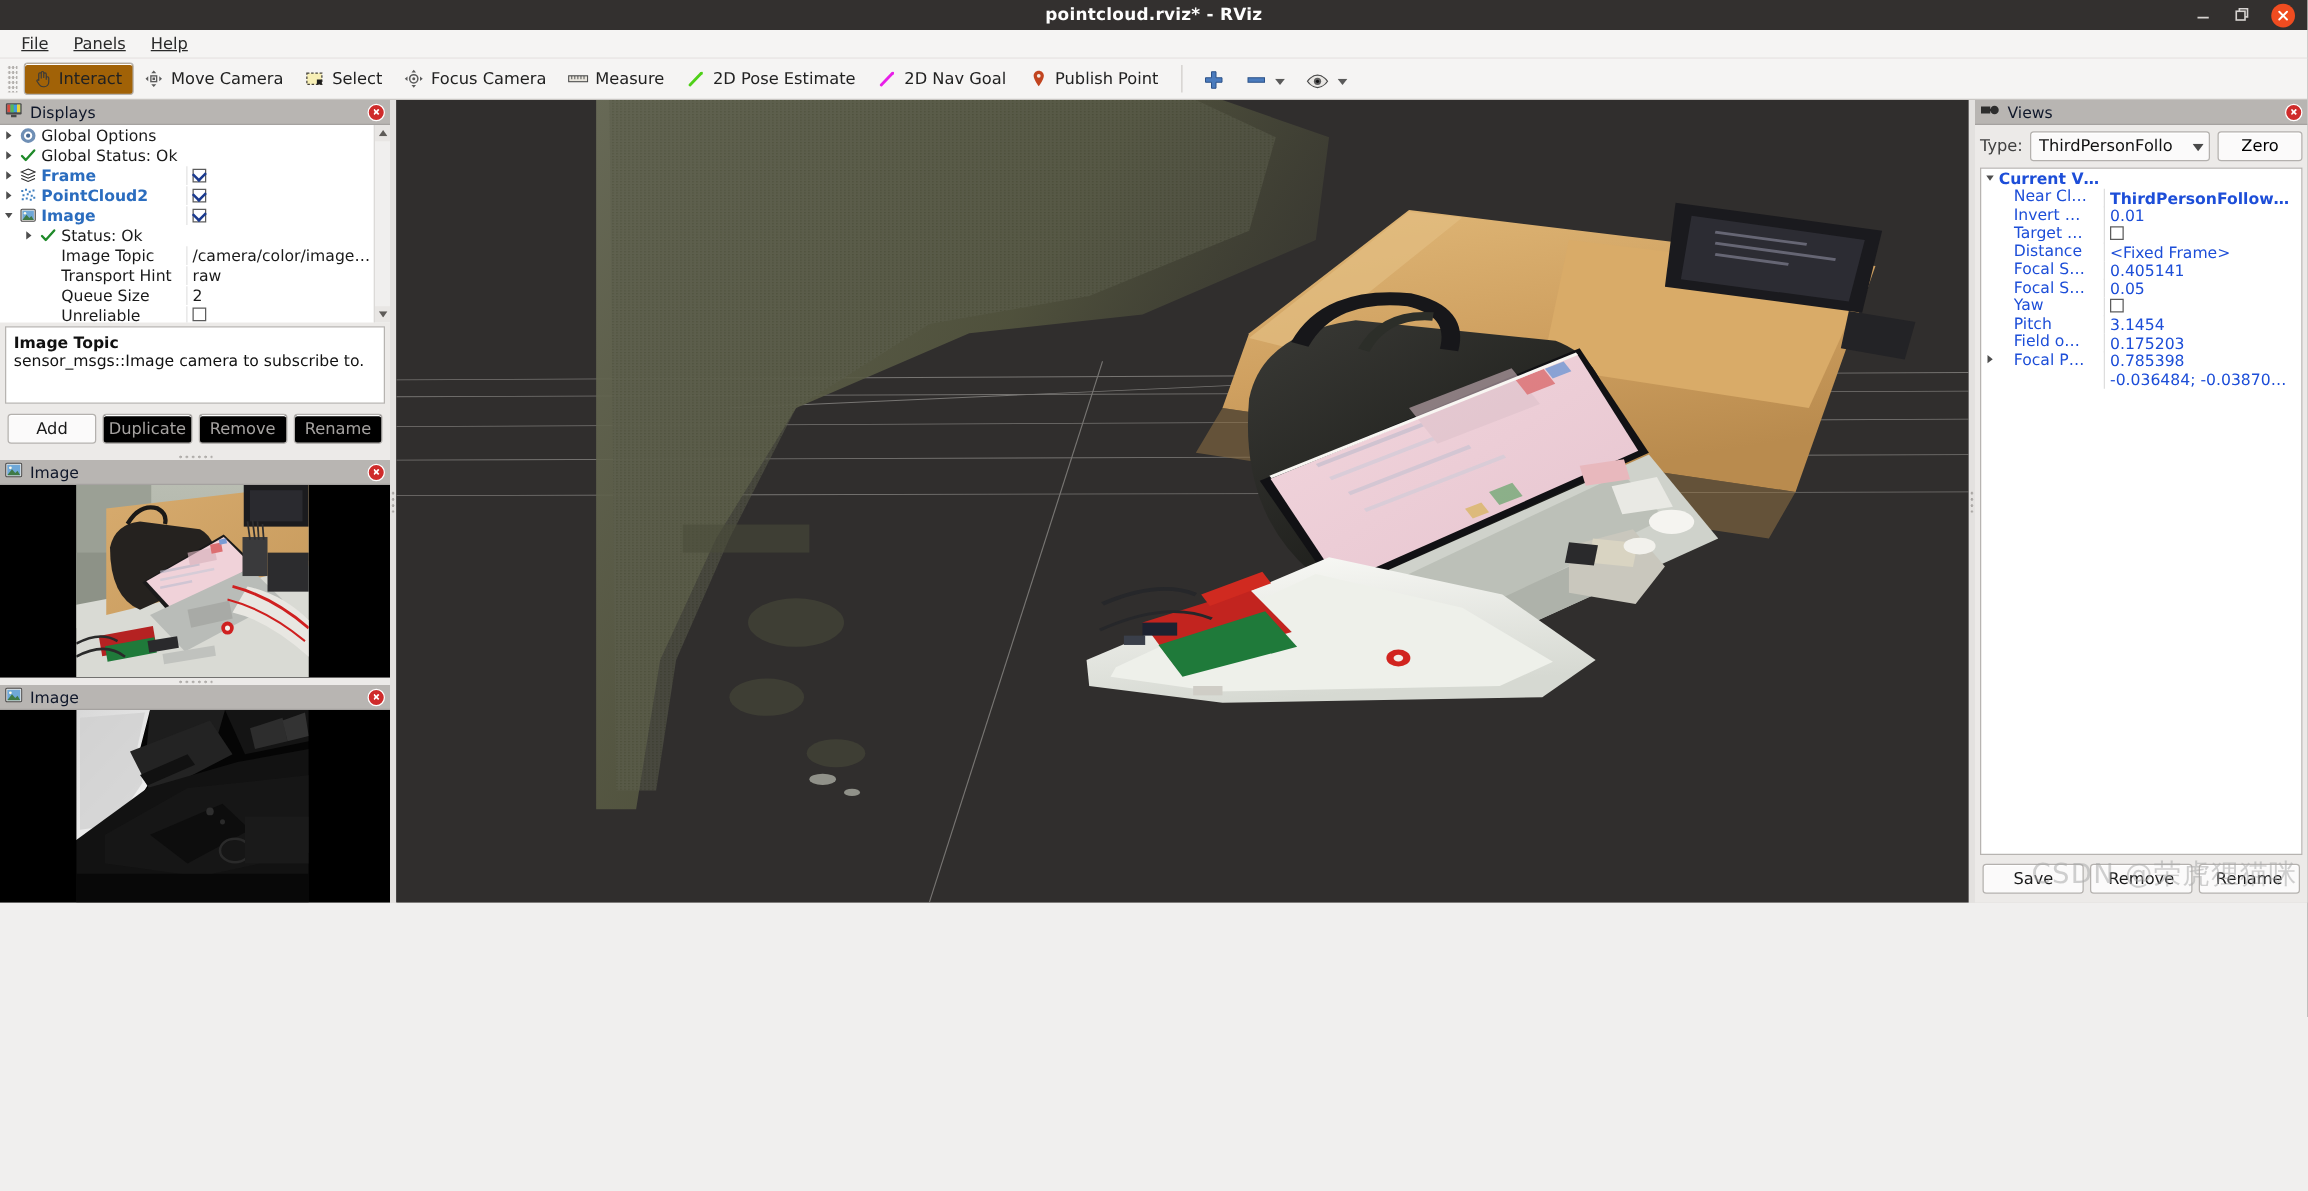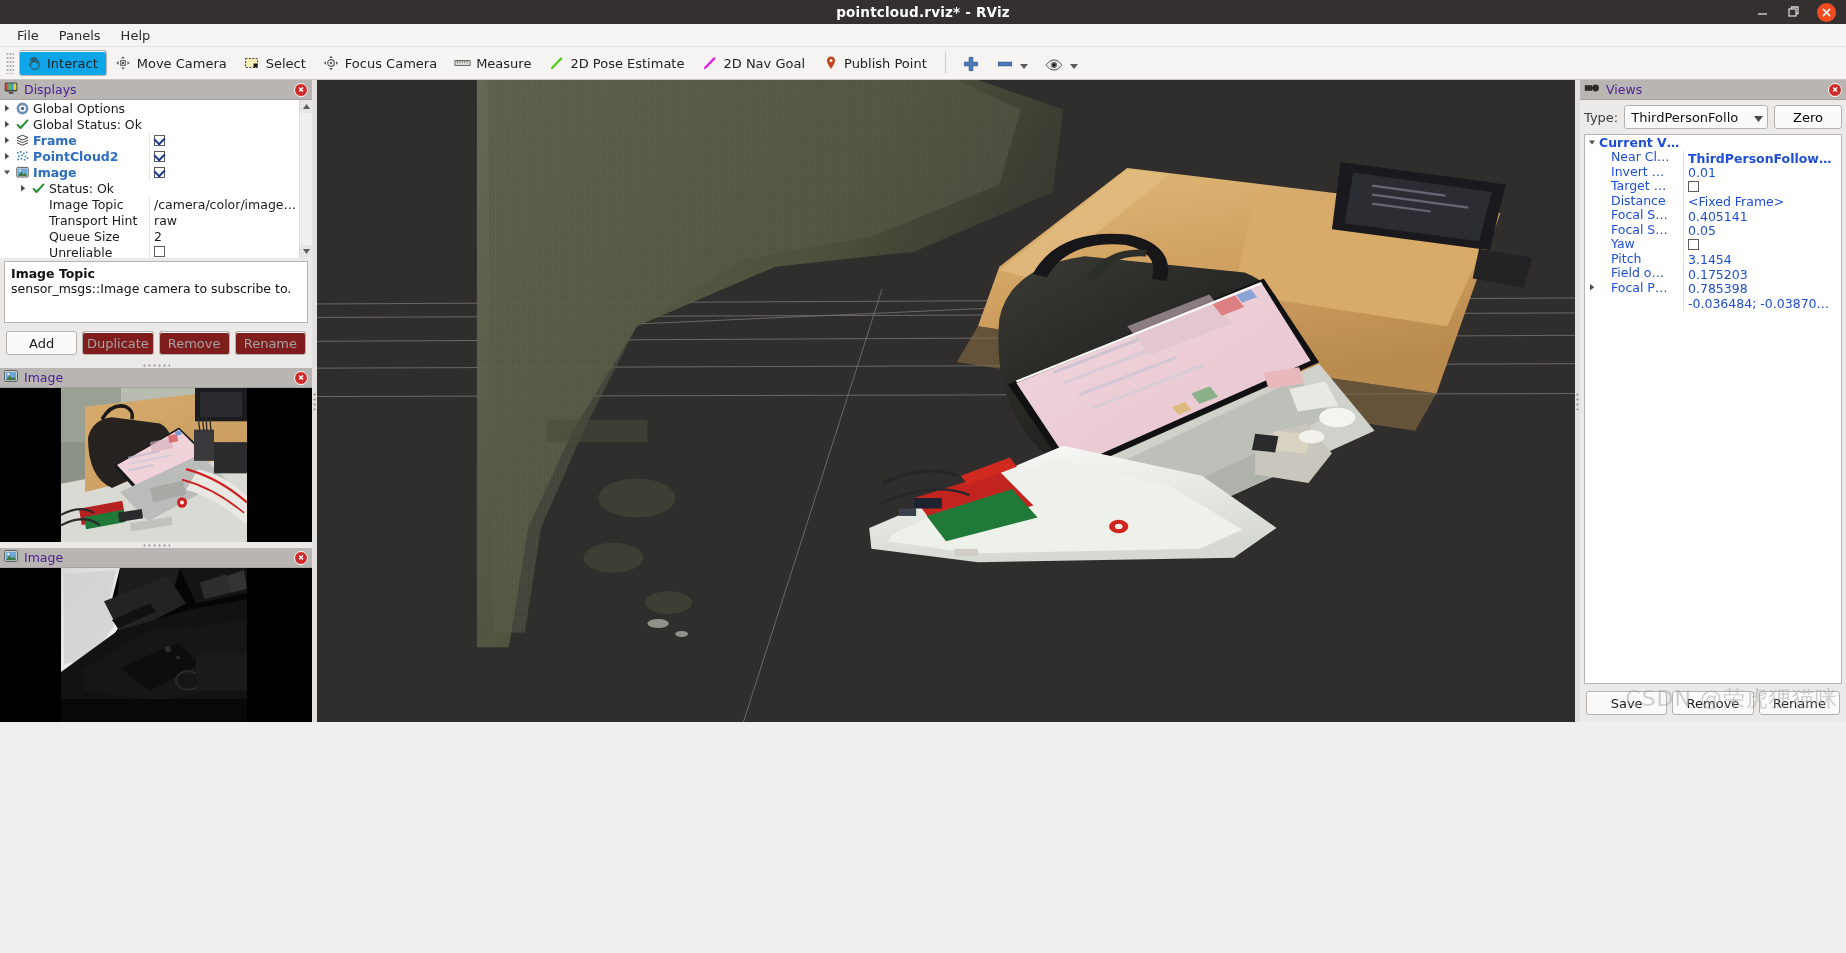--- a/index.html
+++ b/index.html
@@ -28,53 +28,53 @@
     width: 19px; height: 19px; border-radius: 50%; background: #f04c20;
     display: flex; align-items: center; justify-content: center; color: #fff;
   }
 
   
   .menubar {
     height: 23px; background: #f5f4f3; display: flex; align-items: center;
     padding-left: 8px; gap: 2px; flex: 0 0 23px; border-bottom: 1px solid #e3e1df;
   }
   .menu-item { padding: 2px 9px; color: #2a2a2a; font-size: 13px; }
-  .menu-item span.u { }
+  .menu-item span.u { text-decoration: underline; }
 
   
   .toolbar {
     height: 33px; background: #f5f4f3; display: flex; align-items: center;
     padding: 0 6px; flex: 0 0 33px; border-bottom: 1px solid #c9c6c3; gap: 2px;
   }
   .tb-grip { width: 8px; height: 22px; margin-right: 3px;
     background-image: radial-gradient(circle, #b3b0ad 1px, transparent 1.2px);
     background-size: 3px 4px; }
   .tb-btn {
     display: flex; align-items: center; gap: 5px; padding: 3px 8px 3px 5px;
     border: 1px solid transparent; border-radius: 3px; color: #222; font-size: 13px;
     white-space: nowrap; height: 26px;
   }
-  .tb-btn.active { background: #0ea5e9; border: 1px solid #b6b3b0; box-shadow: inset 0 1px 0 #fff; }
+  .tb-btn.active { background: #a16207; border: 1px solid #b6b3b0; box-shadow: inset 0 1px 0 #fff; }
   .tb-sep { width: 1px; height: 22px; background: #cfccc9; margin: 0 7px; }
   .tb-icon { width: 17px; height: 17px; display: inline-flex; align-items: center; justify-content: center; }
   .tb-iconbtn { padding: 2px 6px; display: flex; align-items: flex-end; }
   .tb-caret { margin-left: 1px; margin-bottom: 1px; }
 
   
   .body { flex: 1; display: flex; min-height: 0; background: #d9d6d3; }
 
   
   .leftcol { width: 312px; flex: 0 0 312px; display: flex; flex-direction: column; background: #eceae8; }
 
   .dock { display: flex; flex-direction: column; min-height: 0; }
   .dock-title {
     height: 20px; background: #b8b5b2; display: flex; align-items: center;
     padding: 0 4px; gap: 6px; flex: 0 0 20px; border-bottom: 1px solid #a5a2a0;
   }
-  .dock-title .t { font-size: 12.5px; color: #4c1d95; }
+  .dock-title .t { font-size: 12.5px; color: #0f172a; }
   .dock-close {
     margin-left: auto; width: 14px; height: 14px; border-radius: 50%;
     background: #cf2b2b; border: 1px solid #fff; display: flex;
     align-items: center; justify-content: center;
   }
   .dock-close::after { content: ""; width: 5px; height: 5px; background: #fff;
     clip-path: polygon(20% 0,50% 30%,80% 0,100% 20%,70% 50%,100% 80%,80% 100%,50% 70%,20% 100%,0 80%,30% 50%,0 20%); }
 
   
   .displays-panel { flex: 0 0 282px; display: flex; flex-direction: column; }
@@ -101,21 +101,21 @@
     margin: 3px 4px 0 4px; padding: 4px 6px; font-size: 12.5px; color: #111;
   }
   .desc-box b { font-weight: bold; display: block; }
   .btn-row { display: flex; gap: 5px; padding: 8px 6px 7px 6px; }
   .btn {
     flex: 1; height: 24px; border: 1px solid #b4b1ae; background: #fbfafa;
     border-radius: 3px; font-size: 13px; color: #1a1a1a;
     display: flex; align-items: center; justify-content: center;
     box-shadow: inset 0 1px 0 #ffffff;
   }
-  .btn.disabled { color: #a5a2a0; background: #7f1d1d; }
+  .btn.disabled { color: #a5a2a0; background: #000000; }
   .dots { height: 6px; display: flex; align-items: center; justify-content: center;
     background: #eceae8; }
   .dots::after { content: ""; width: 28px; height: 3px;
     background-image: radial-gradient(circle, #b0adaa 1px, transparent 1.2px);
     background-size: 5px 3px; }
 
   
   .img-dock { display: flex; flex-direction: column; min-height: 0; }
   .img-body { flex: 1; background: #000; position: relative; overflow: hidden; }
 

